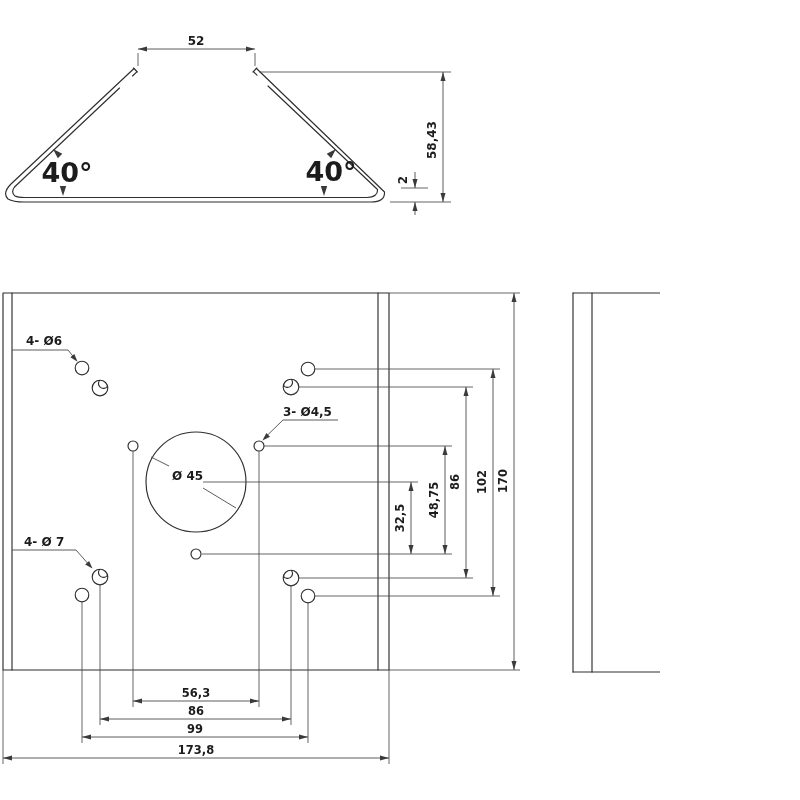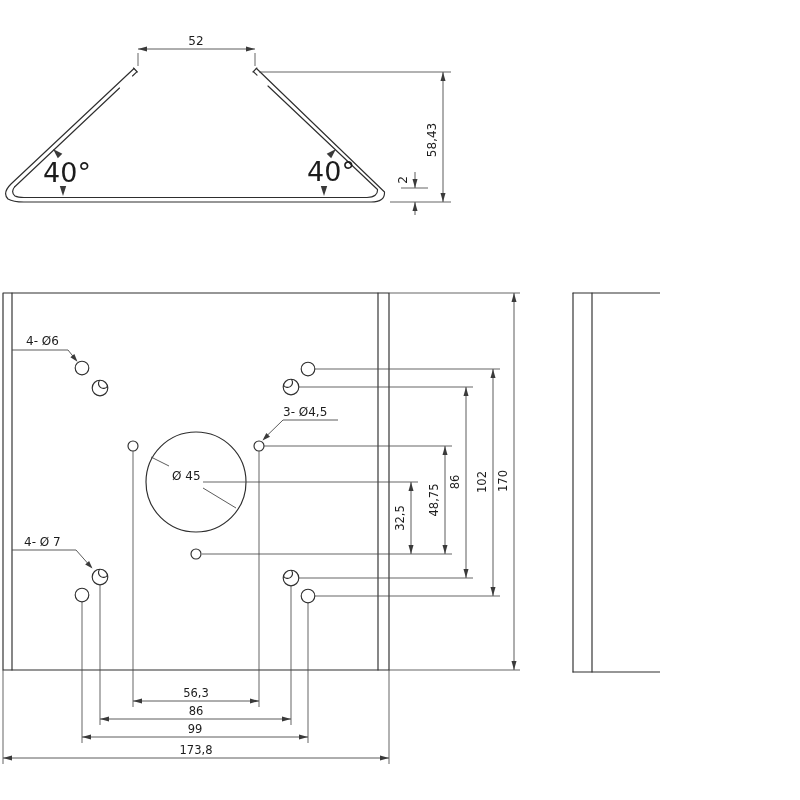--- a/index.html
+++ b/index.html
@@ -1,16 +1,16 @@
 <!DOCTYPE html>
 <html><head>
 <meta charset="utf-8">
 <style>
   html,body{margin:0;padding:0;background:#ffffff;}
-  .stage{position:relative;width:660px;height:800px;background:#fff;overflow:hidden;}
+  .stage{position:relative;width:660px;height:800px;background:#fff;overflow:hidden;font-weight:bold;}
   svg{display:block;}
   .obj{stroke:#2e2e2e;stroke-width:1.15;fill:none;stroke-linecap:round;stroke-linejoin:round;}
   .dim{stroke:#4a4a4a;stroke-width:0.9;fill:none;}
   .ext{stroke:#4a4a4a;stroke-width:0.85;fill:none;}
   .arr{fill:#3a3a3a;stroke:none;}
   text{fill:#1c1c1c;font-family:"DejaVu Sans",sans-serif;}
   .t12{font-size:12px;}
   .t11{font-size:11.5px;}
   .t10{font-size:10.3px;}
   .t27{font-size:27px;}

